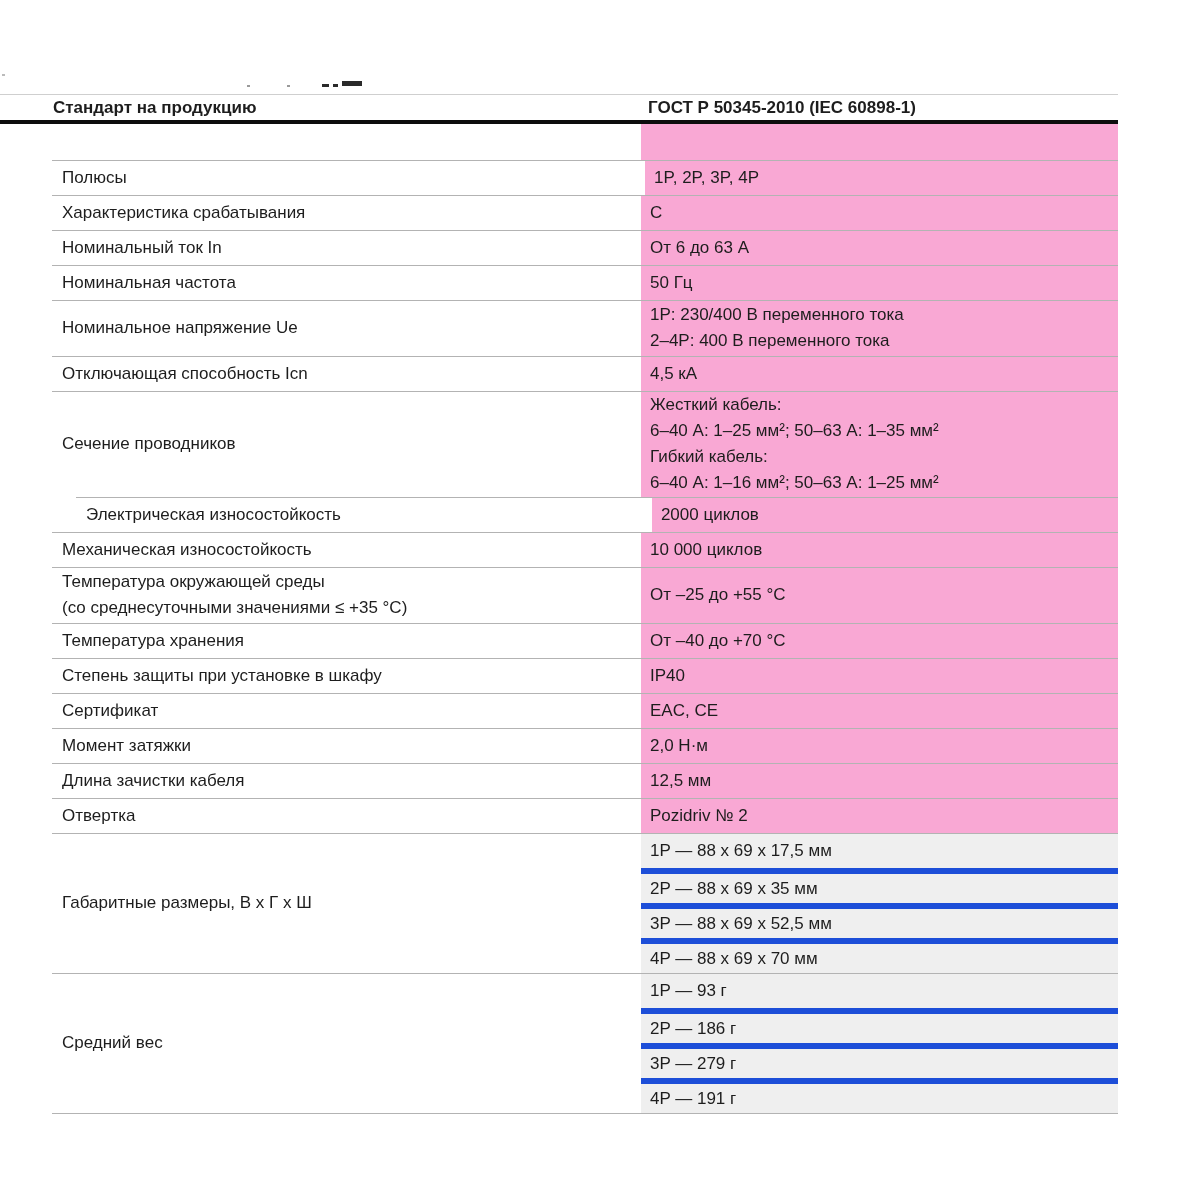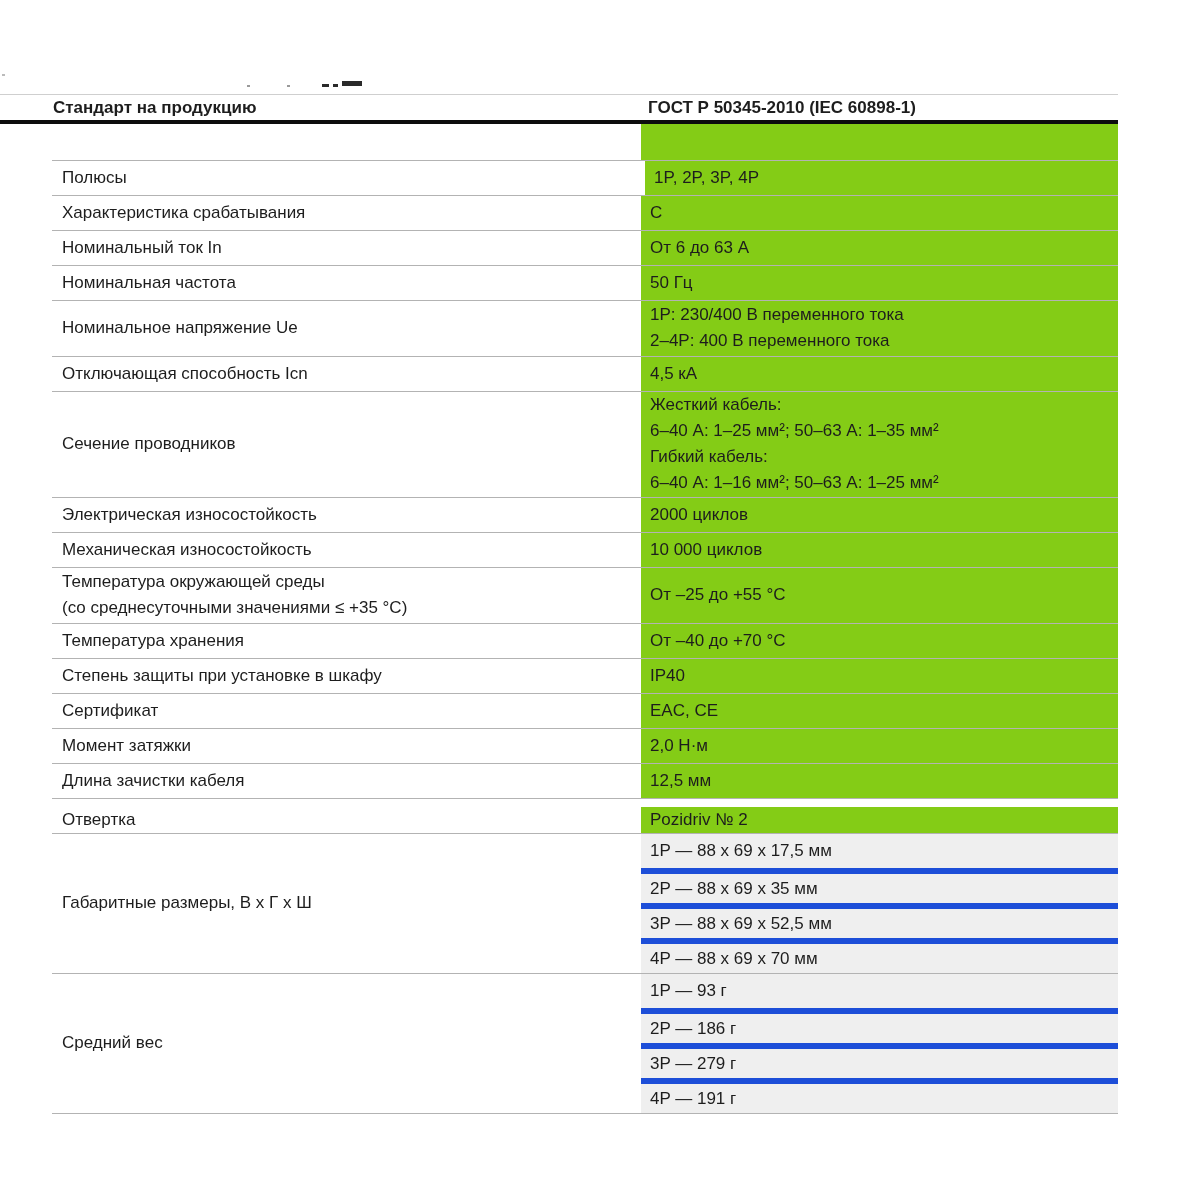--- a/index.html
+++ b/index.html
@@ -26,21 +26,21 @@
 
   .row{display:flex;position:relative;}
   .row.with-sep::before{
     content:"";position:absolute;left:52px;right:0;top:0;height:1px;background:#b3b3b3;
   }
   .cell-l{
     width:641px;box-sizing:border-box;padding-left:62px;padding-right:14px;
     display:flex;align-items:center;line-height:26px;white-space:pre-line;
   }
   .cell-r{
-    width:477px;box-sizing:border-box;padding-left:9px;background:#84cc16;
+    width:477px;box-sizing:border-box;padding-left:9px;background:#f9a8d4;
     display:flex;align-items:center;line-height:26px;white-space:pre-line;
   }
   .group-right{width:477px;background:#efefef;display:flex;flex-direction:column;}
   .sub{
     height:35px;box-sizing:border-box;padding-left:9px;
     display:flex;align-items:center;text-align:right;
   }
   .sub + .sub{border-top:6px solid #1d4ed8;}
   .bottom-line{height:1px;background:#b3b3b3;margin-left:52px;}
 </style>
@@ -91,21 +91,21 @@
         <div class="cell-l">Отключающая способность Icn</div>
         <div class="cell-r">4,5 кА</div>
       </div>
       <div class="row with-sep" style="height: 106px;">
         <div class="cell-l">Сечение проводников</div>
         <div class="cell-r">Жесткий кабель:
 6–40 А: 1–25 мм²; 50–63 А: 1–35 мм²
 Гибкий кабель:
 6–40 А: 1–16 мм²; 50–63 А: 1–25 мм²</div>
       </div>
-      <div class="row with-sep" style="height: 35px;">
+      <div class="row with-sep" style="height: 35px; margin-left: 24px;">
         <div class="cell-l">Электрическая износостойкость</div>
         <div class="cell-r">2000 циклов</div>
       </div>
       <div class="row with-sep" style="height: 35px;">
         <div class="cell-l">Механическая износостойкость</div>
         <div class="cell-r">10 000 циклов</div>
       </div>
       <div class="row with-sep" style="height: 56px;">
         <div class="cell-l">Температура окружающей среды
 (со среднесуточными значениями ≤ +35 °C)</div>
@@ -124,21 +124,21 @@
         <div class="cell-r">EAC, CE</div>
       </div>
       <div class="row with-sep" style="height: 35px;">
         <div class="cell-l">Момент затяжки</div>
         <div class="cell-r">2,0 Н·м</div>
       </div>
       <div class="row with-sep" style="height: 35px;">
         <div class="cell-l">Длина зачистки кабеля</div>
         <div class="cell-r">12,5 мм</div>
       </div>
-      <div class="row with-sep" style="height: 35px; align-items: flex-end;">
+      <div class="row with-sep" style="height: 35px;">
         <div class="cell-l">Отвертка</div>
         <div class="cell-r">Pozidriv № 2</div>
       </div>
       <div class="row with-sep">
         <div class="cell-l">Габаритные размеры, В х Г х Ш</div>
         <div class="group-right">
           <div class="sub">1P — 88 x 69 x 17,5 мм</div>
           <div class="sub">2P — 88 x 69 x 35 мм</div>
           <div class="sub">3P — 88 x 69 x 52,5 мм</div>
           <div class="sub">4P — 88 x 69 x 70 мм</div>

